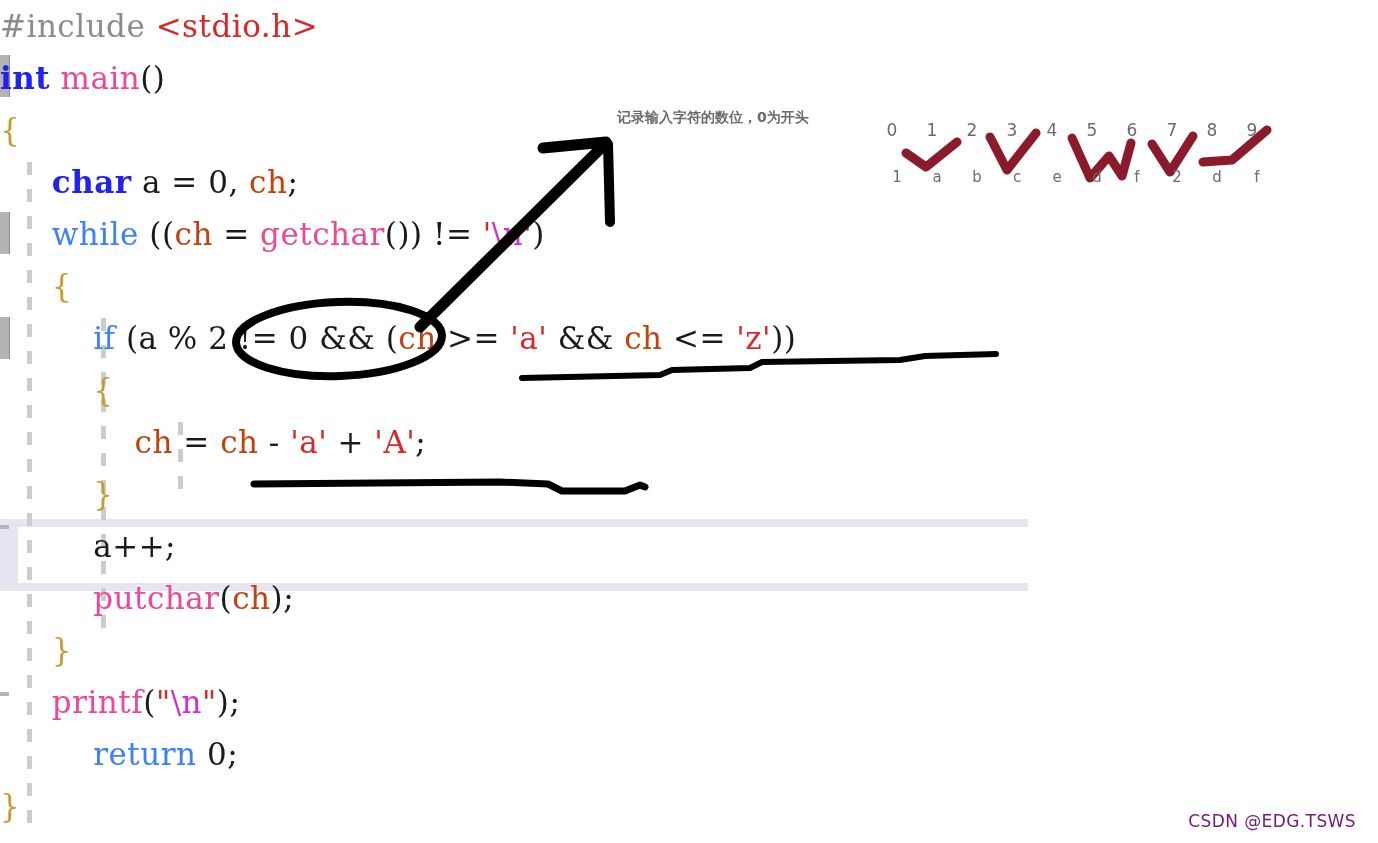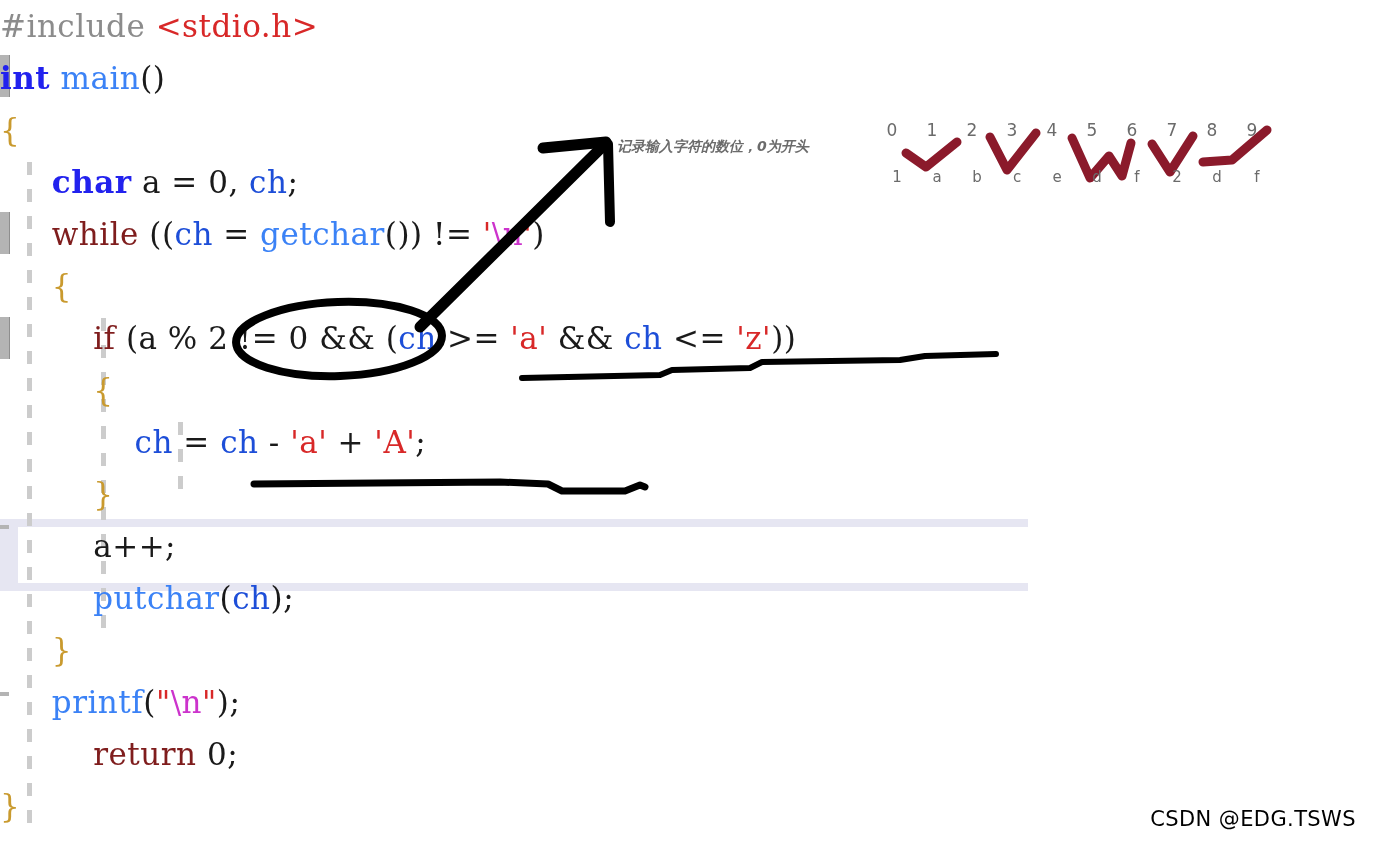--- a/index.html
+++ b/index.html
@@ -82,23 +82,23 @@
     font-size: 31px;
     line-height: 52px;
     white-space: pre;
     letter-spacing: 0.5px;
   }
   .ln { display: block; height: 52px; }
 
   .tk-pre   { color: #8c8c8c; }            
   .tk-inc   { color: #d82828; }            
   .tk-kw    { color: #2222ee; font-weight: bold; }            
-  .tk-kw2   { color: #7f1d1d; }            
-  .tk-fn    { color: #3b82f6; }            
-  .tk-var   { color: #1d4ed8; text-align: right; }            
+  .tk-kw2   { color: #3b82f6; }            
+  .tk-fn    { color: #ec4899; }            
+  .tk-var   { color: #c2410c; text-align: right; }            
   .tk-plain { color: #1a1a1a; }            
   .tk-str   { color: #d82828; }            
   .tk-esc   { color: #cc33cc; }            
   .tk-brace { color: #c99a2e; }            
 
   
   #ink {
     position: absolute;
     left: 0; top: 0;
     width: 1378px; height: 843px;
@@ -110,21 +110,21 @@
   .cn-note {
     position: absolute;
     z-index: 8;
     color: #6b6b6b;
     font-family: "DejaVu Sans", "Liberation Sans", sans-serif;
     font-size: 14px;
     font-weight: bold;
     line-height: 20px;
     white-space: pre;
   }
-  #note-count { left: 617px; top: 136px; font-style: italic; }
+  #note-count { left: 617px; top: 107px; }
   #note-cond  { left: 1032px; top: 314px; }
 
   
   .seq-row {
     position: absolute;
     z-index: 8;
     color: #6b6b6b;
     font-family: "DejaVu Sans", "Liberation Sans", sans-serif;
     font-size: 17px;
     display: flex;
@@ -136,23 +136,23 @@
   }
   #seq-digits { left: 872px; top: 120px; }
   #seq-letters{ left: 877px; top: 168px; font-size: 15px; }
 
   
   #watermark {
     position: absolute;
     right: 22px;
     bottom: 12px;
     z-index: 9;
-    color: #000000;
+    color: #701a75;
     font-family: "DejaVu Sans", "Liberation Sans", sans-serif;
-    font-size: 21px;
+    font-size: 17px;
     letter-spacing: 0.4px;
   }
 </style>
 </head>
 <body>
 
 <div id="editor">
 
   <div class="line-highlight"></div>
   <div class="line-highlight-inner"></div>

